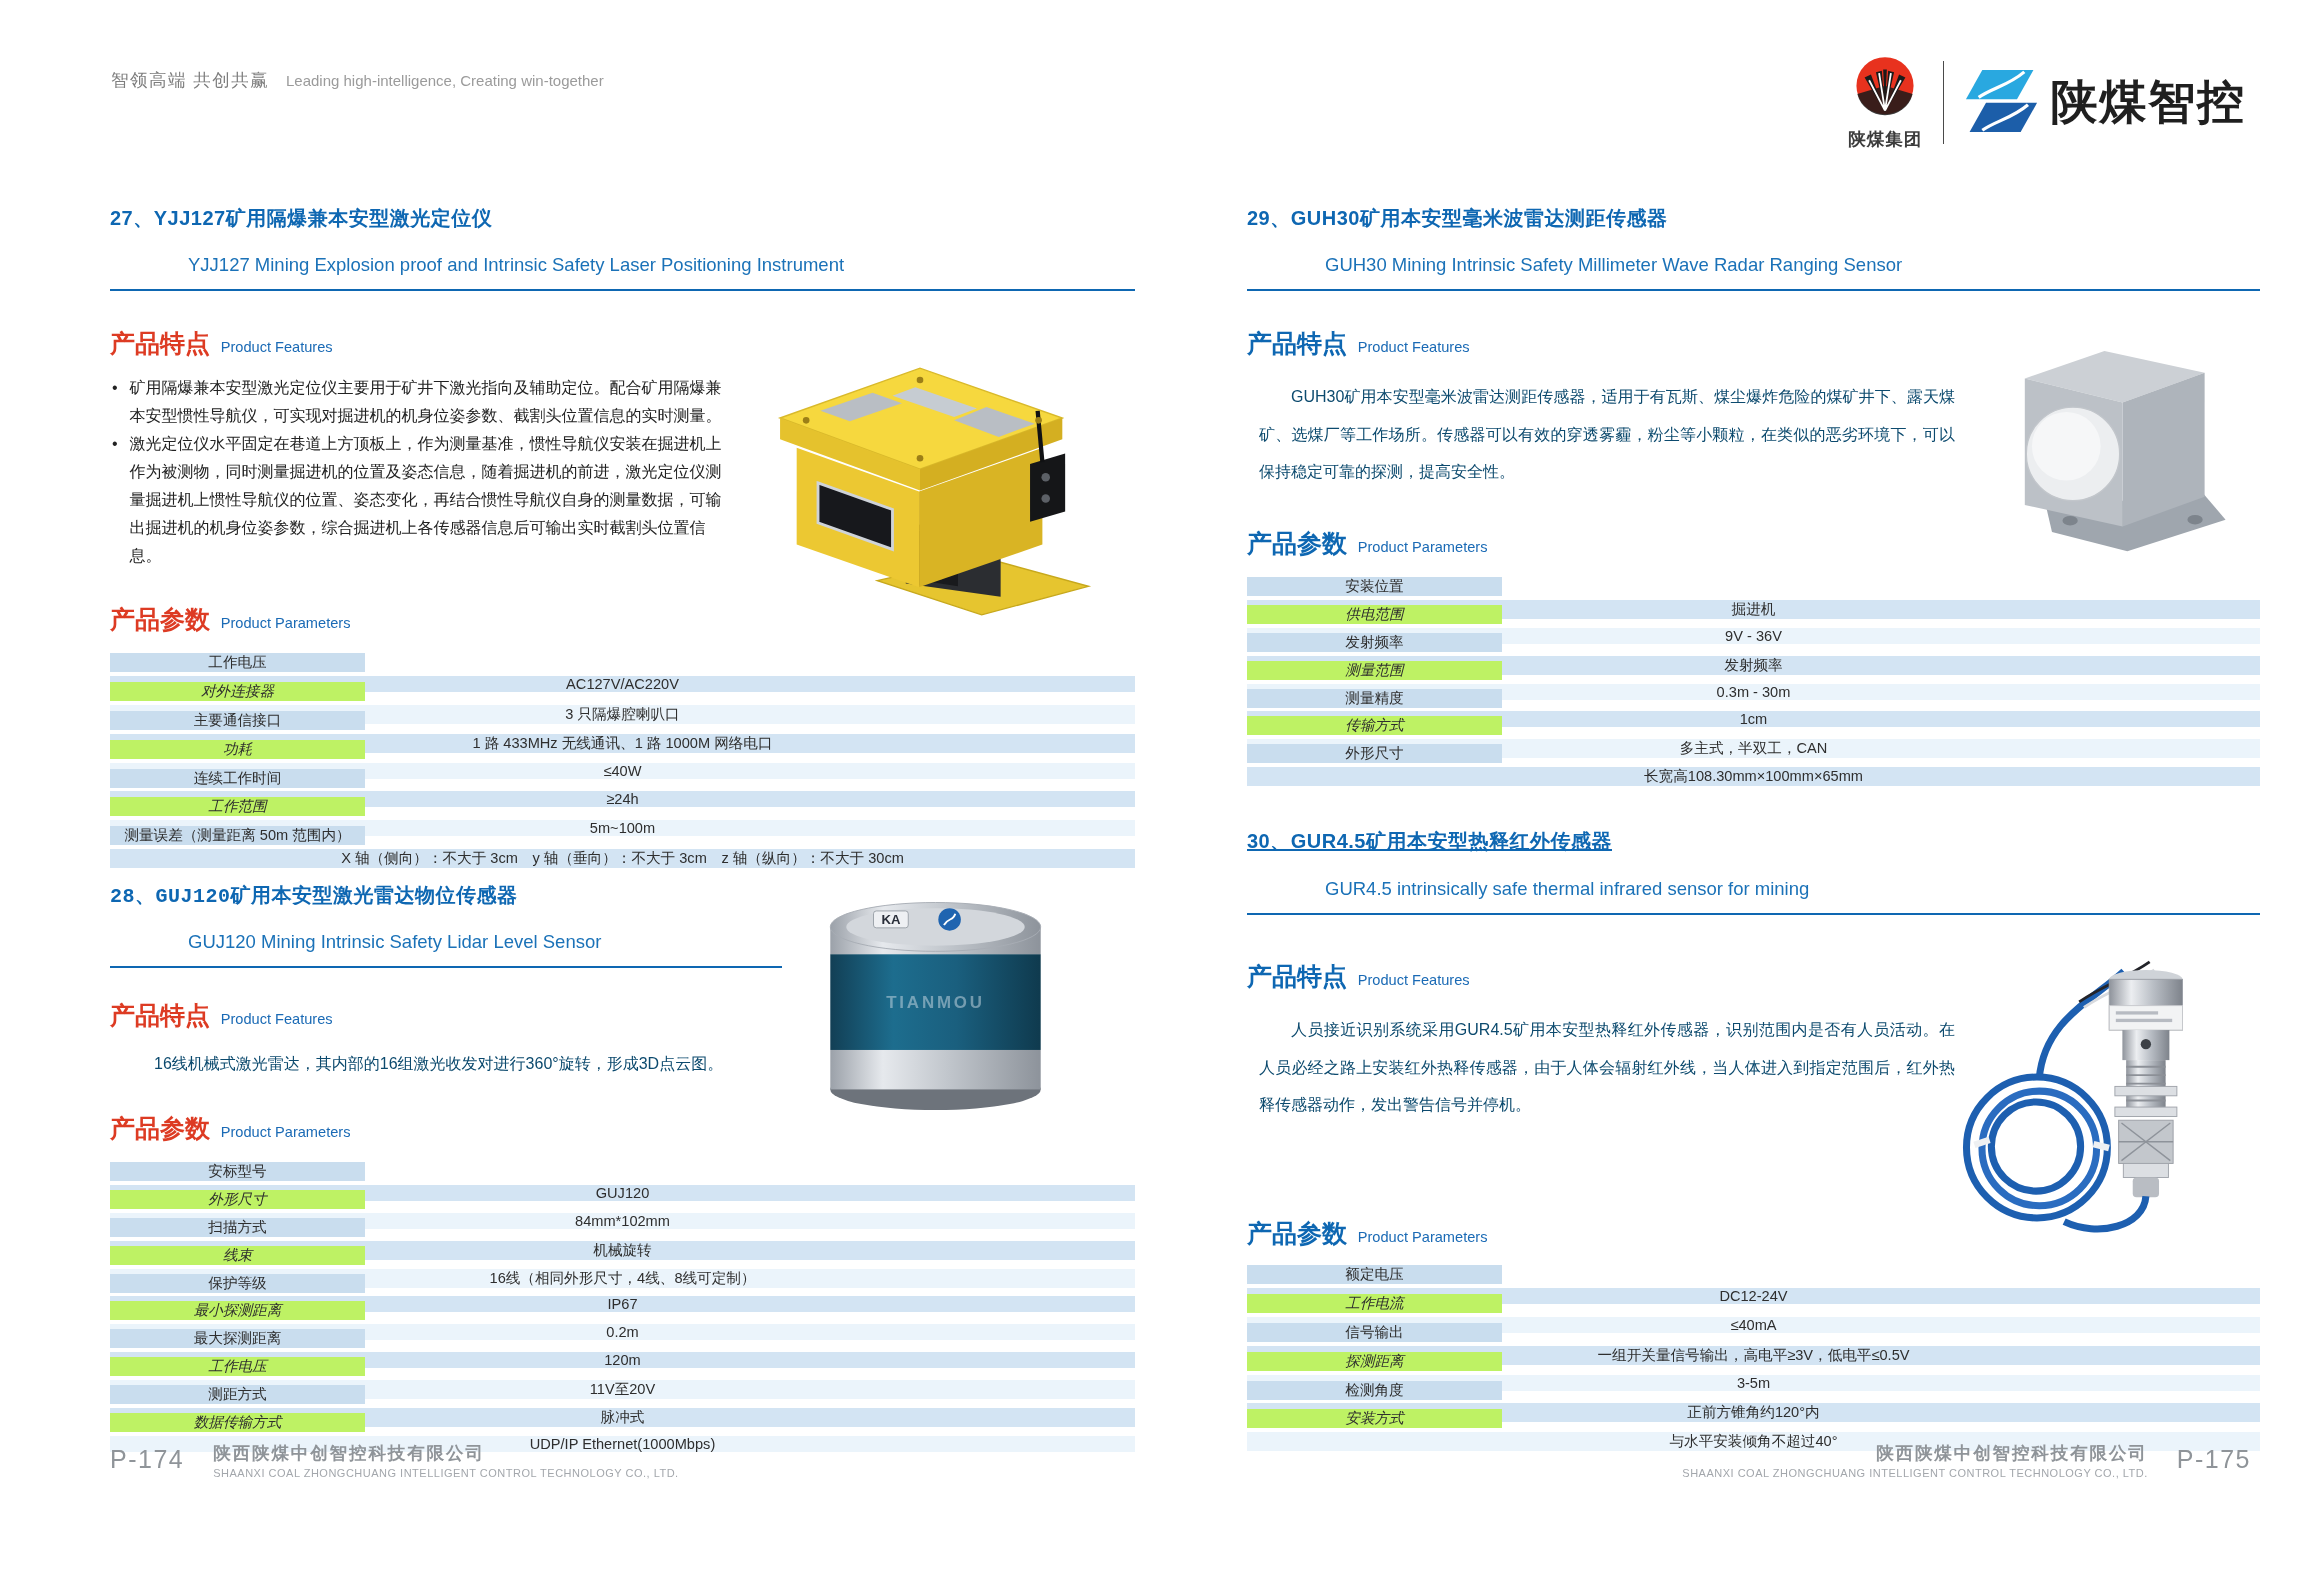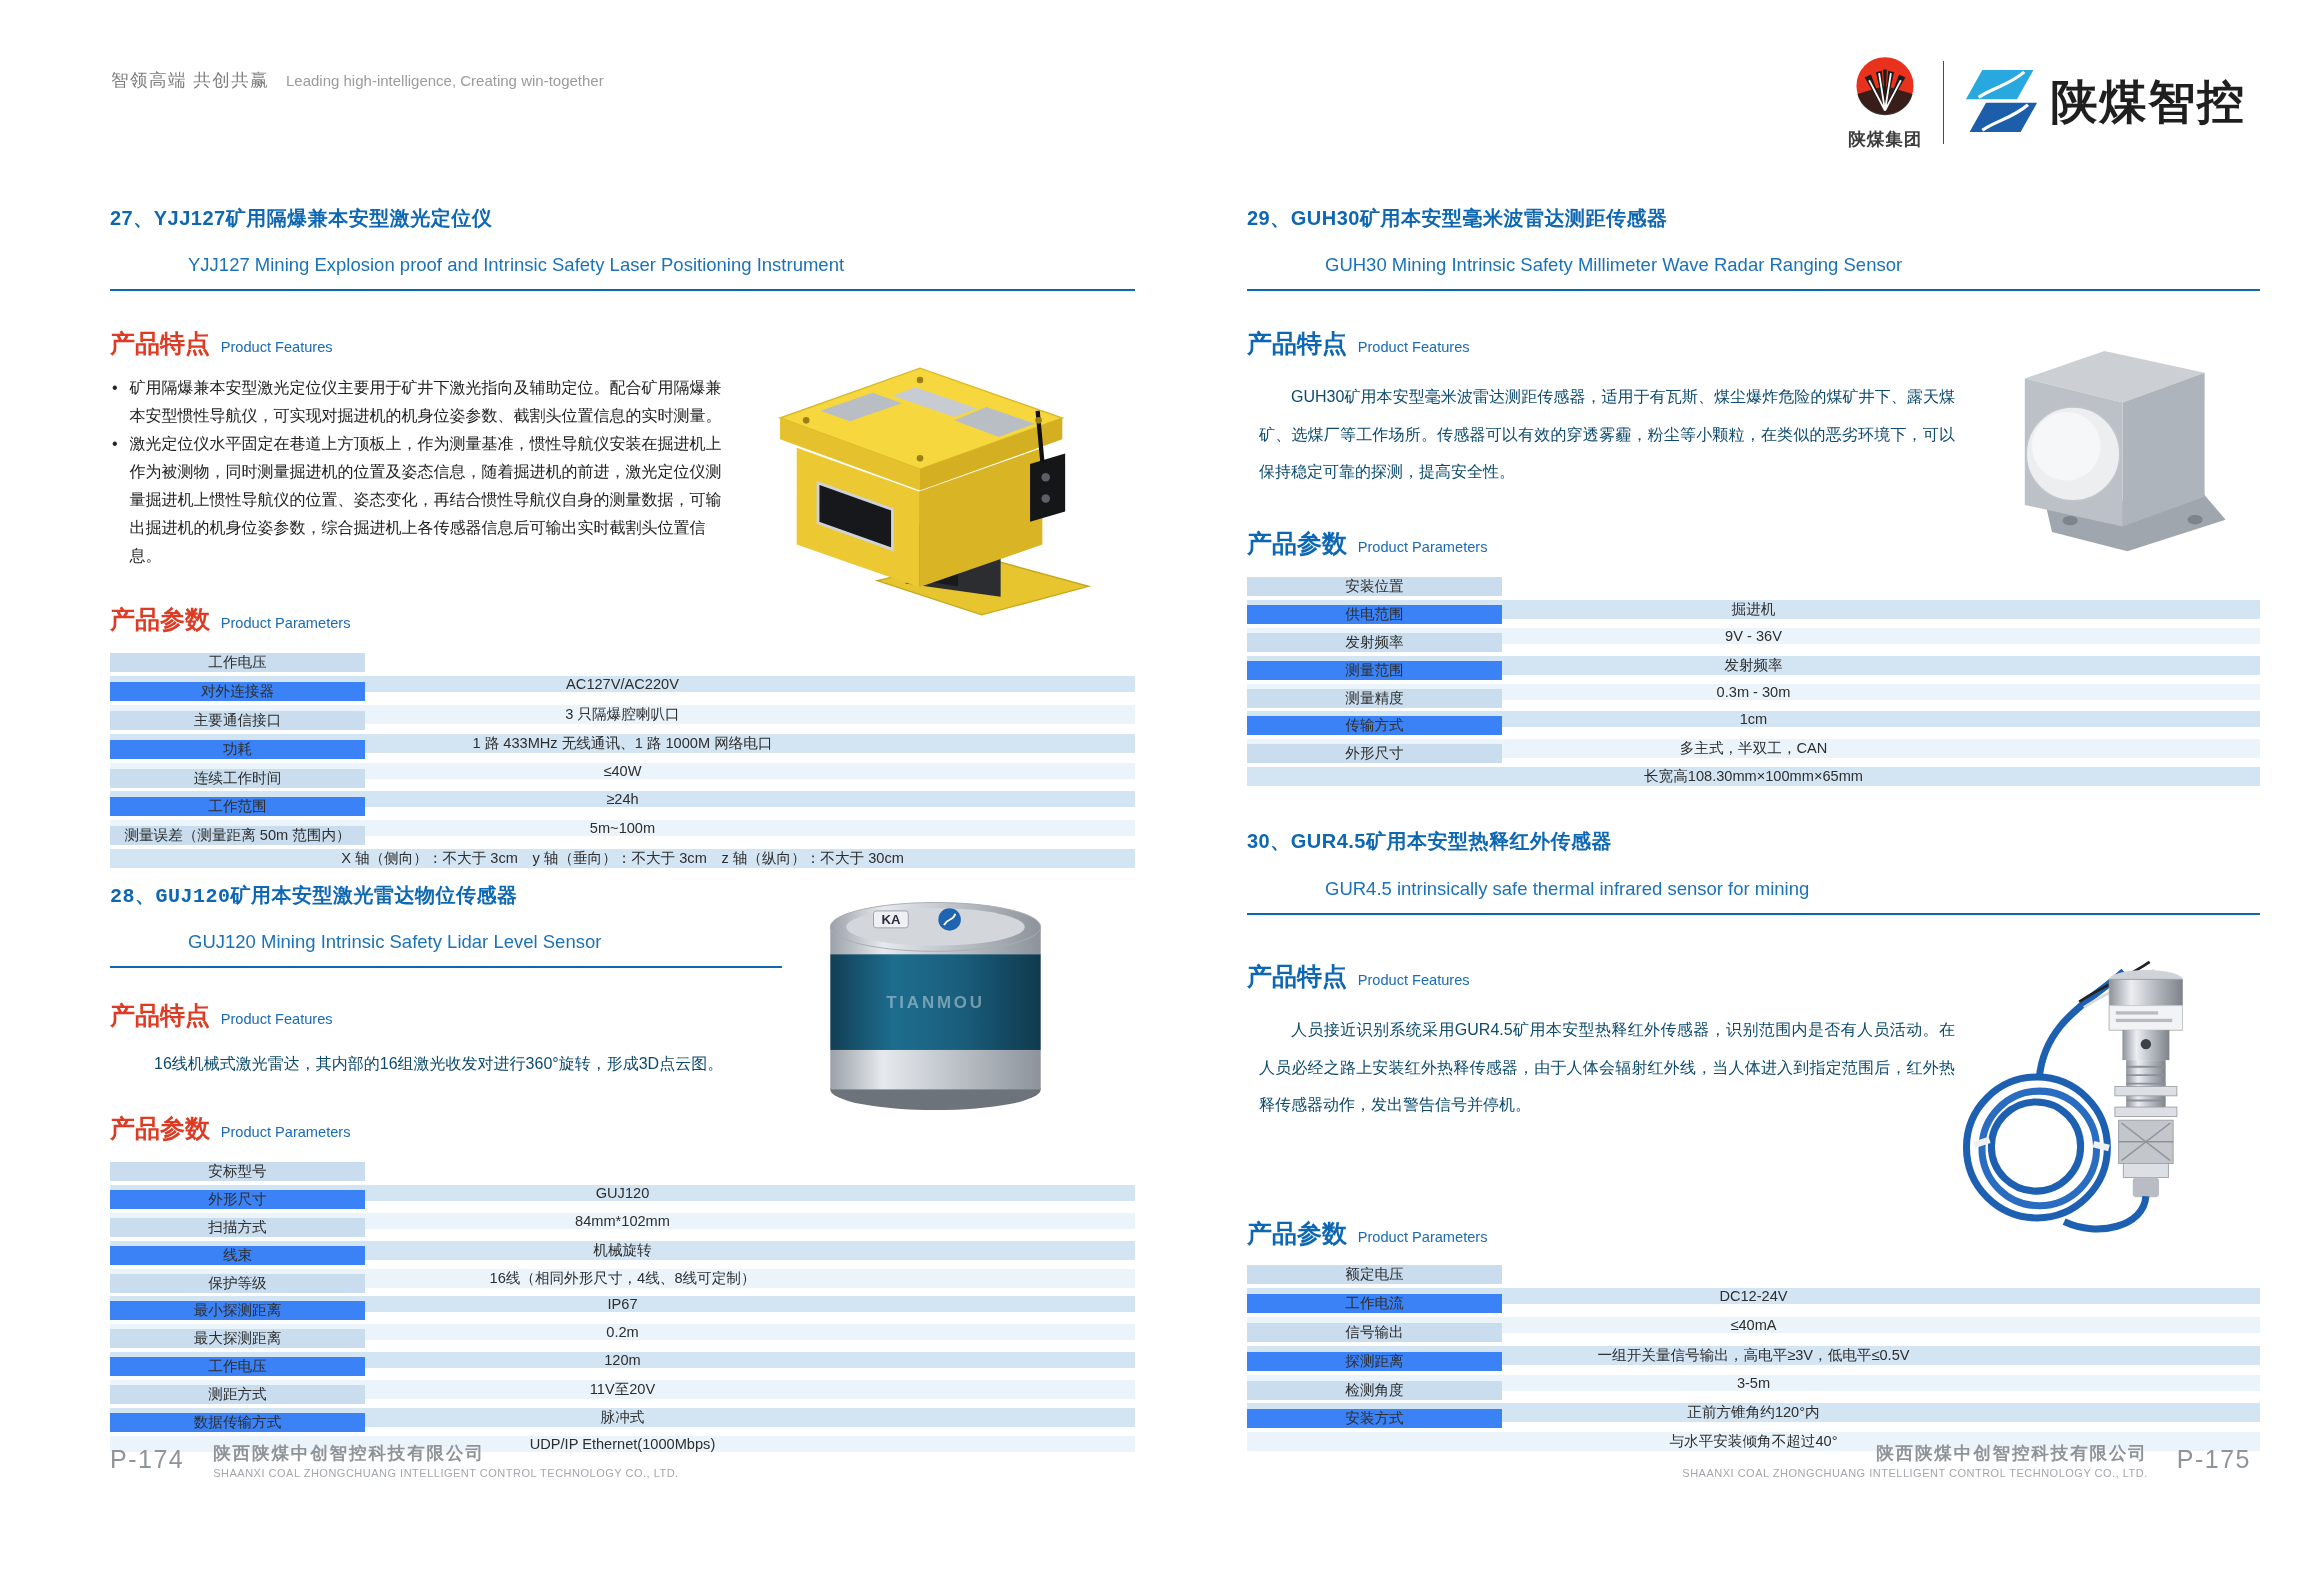--- a/index.html
+++ b/index.html
@@ -36,21 +36,21 @@
 
   
   .ptable{position:absolute;display:flex;flex-direction:column;gap:1.9px;--rh:27px;}
   .prow{display:flex;gap:3.9px;height:var(--rh);flex-direction:column;}
   .pcell{display:flex;align-items:center;justify-content:center;text-align:center;
          font-size:14.6px;color:#2e2e2e;padding:0 9.7px;box-sizing:border-box;}
   .plabel{width:255px;flex:none;}
   .pvalue{flex:1;}
   .dark  .plabel{background:#c9ddee;}
   .dark  .pvalue{background:#d3e4f3;}
-  .light .plabel{background:#3b82f6;}
+  .light .plabel{background:#bef264;font-style:italic;}
   .light .pvalue{background:#ebf4fb;}
 
   
   .prodimg{position:absolute;}
 
   
   .footer{position:absolute;top:1441px;display:flex;align-items:center;gap:29px;}
   .pagenum{font-size:25px;color:#8f9499;letter-spacing:1.5px;}
   .company{display:flex;flex-direction:column;}
   .company .czh{font-size:17.5px;font-weight:700;color:#8f9499;letter-spacing:1.9px;}
@@ -310,21 +310,21 @@
       <div class="prow light">
         <div class="pcell plabel">传输方式</div>
         <div class="pcell pvalue">多主式，半双工，CAN</div>
       </div>
       <div class="prow dark">
         <div class="pcell plabel">外形尺寸</div>
         <div class="pcell pvalue">长宽高108.30mm×100mm×65mm</div>
       </div>
     </div>
 
-  <div class="sec-title" style="left:1247px;top:828px;">30、GUR4.5矿用本安型热释红外传感器</div>
+  <div class="sec-title" style="left:1247px;top:828px;text-decoration:underline;">30、GUR4.5矿用本安型热释红外传感器</div>
   <div class="sec-sub" style="left:1247px;top:878px;width:1013px;">GUR4.5 intrinsically safe thermal infrared sensor for mining</div>
   <div class="sec-rule" style="left:1247px;top:913px;width:1013px;"></div>
 
   <div class="subhead accent-blue" style="left:1247px;top:960px;">
     <span class="zh">产品特点</span>
     <span class="en">Product Features</span>
   </div>
   <p class="para" style="left:1247px;top:999px;width:696px;">人员接近识别系统采用GUR4.5矿用本安型热释红外传感器，识别范围内是否有人员活动。在人员必经之路上安装红外热释传感器，由于人体会辐射红外线，当人体进入到指定范围后，红外热释传感器动作，发出警告信号并停机。</p>
 
   <div class="prodimg" style="left:1943px;top:940px;">

